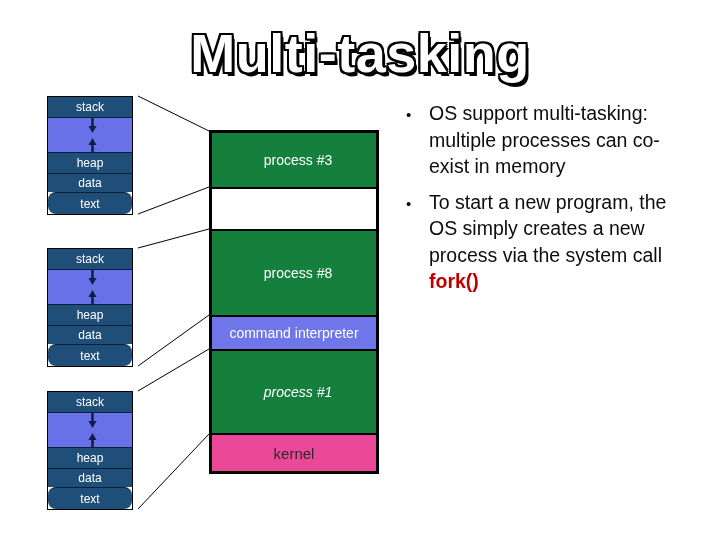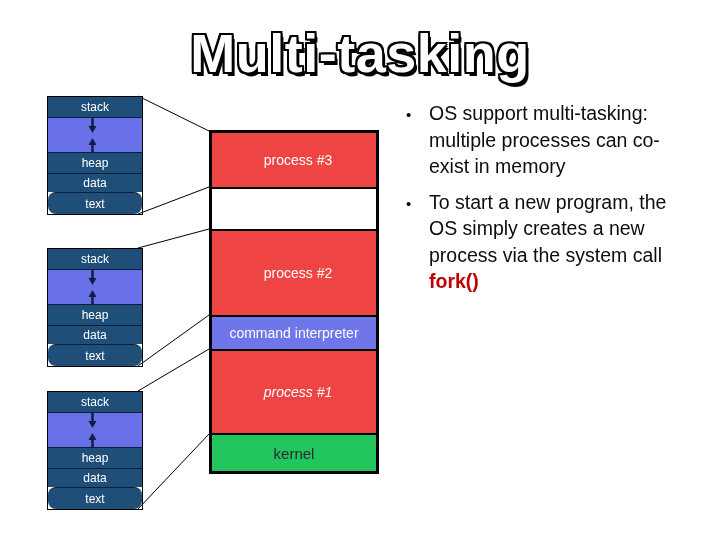--- a/index.html
+++ b/index.html
@@ -19,21 +19,21 @@
     letter-spacing:0.5px;
     text-shadow:
       -2px -2px 0 #000, 2px -2px 0 #000,
       -2px  2px 0 #000, 2px  2px 0 #000,
        0   -2px 0 #000, 0    2px 0 #000,
       -2px  0   0 #000, 2px  0   0 #000,
        3px  4px 0 #000;
   }
   
   .pdiag{
-    position:absolute;left:47px;width:96px;height:119px;
+    position:absolute;left:47px;width:86px;height:119px;
     box-sizing:border-box;border:1px solid #000;
     display:flex;flex-direction:column;
   }
   .pdiag .seg{
     box-sizing:border-box;
     display:flex;align-items:center;justify-content:center;
     color:#fff;font-size:12px;
   }
   .pdiag .seg + .seg{border-top:1px solid #0b1e3a;}
   .seg.blue{background:#1F4E79;}
@@ -49,24 +49,24 @@
     position:absolute;left:209px;top:130px;width:170px;height:344px;
     box-sizing:border-box;border:3px solid #000;
     display:flex;flex-direction:column;background:#fff;
   }
   .region{
     box-sizing:border-box;
     display:flex;align-items:center;justify-content:center;
     color:#fff;font-size:14px;
   }
   .region + .region{border-top:2px solid #000;}
-  .region.process{background:#ef4444;padding-left:8px;}
+  .region.process{background:#15803d;padding-left:8px;}
   .region.free{background:#FFFFFF;}
   .region.interpreter{background:#6E76E9;}
-  .region.kernel{background:#22c55e;color:#2b2b2b;font-size:15px;flex:1;}
+  .region.kernel{background:#ec4899;color:#2b2b2b;font-size:15px;flex:1;}
   .rh-p3{height:54px;}
   .rh-free{height:42px;}
   .rh-p2{height:86px;}
   .rh-ci{height:34px;}
   .rh-p1{height:84px;font-style:italic;}
   
   .connectors{position:absolute;left:0;top:0;pointer-events:none;}
   
   .bullets{
     position:absolute;left:406px;top:100px;width:302px;
@@ -175,21 +175,21 @@
         <span>text</span>
       </div>
   </div>
 
   <div class="memmap">
     <div class="region process rh-p3">
         <span>process #3</span>
       </div>
     <div class="region free rh-free"></div>
     <div class="region process rh-p2">
-        <span>process #2</span>
+        <span>process #8</span>
       </div>
     <div class="region interpreter rh-ci">
         <span>command interpreter</span>
       </div>
     <div class="region process rh-p1">
         <span>process #1</span>
       </div>
     <div class="region kernel">
         <span>kernel</span>
       </div>

